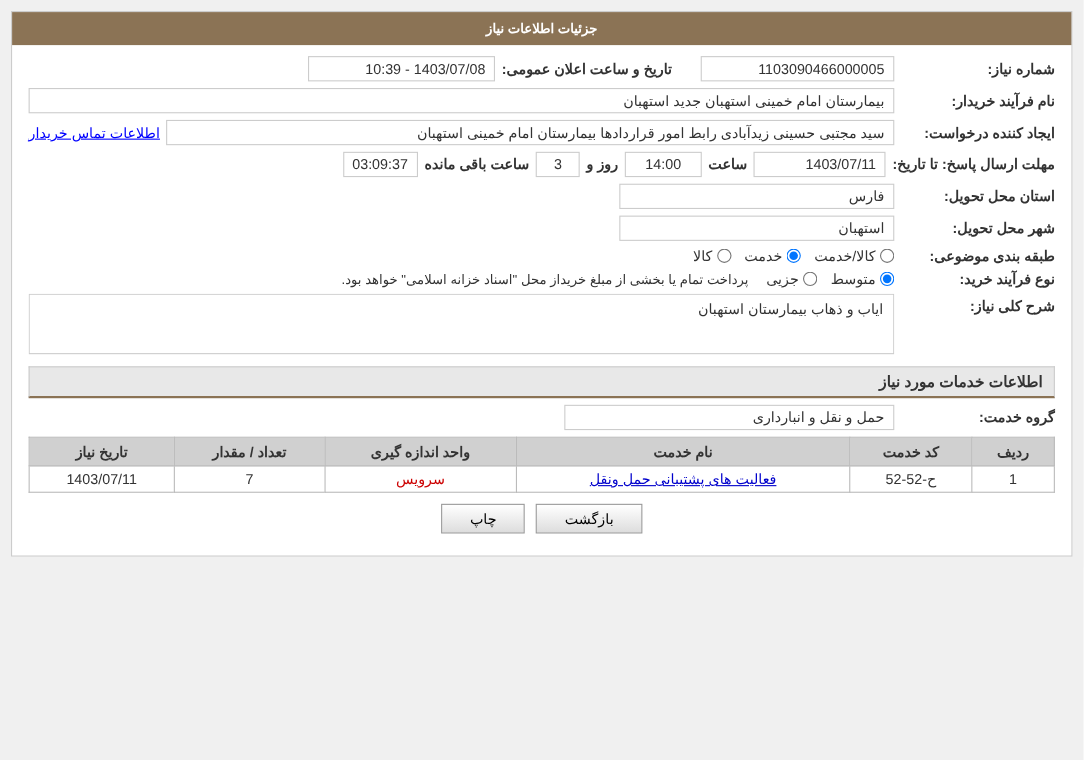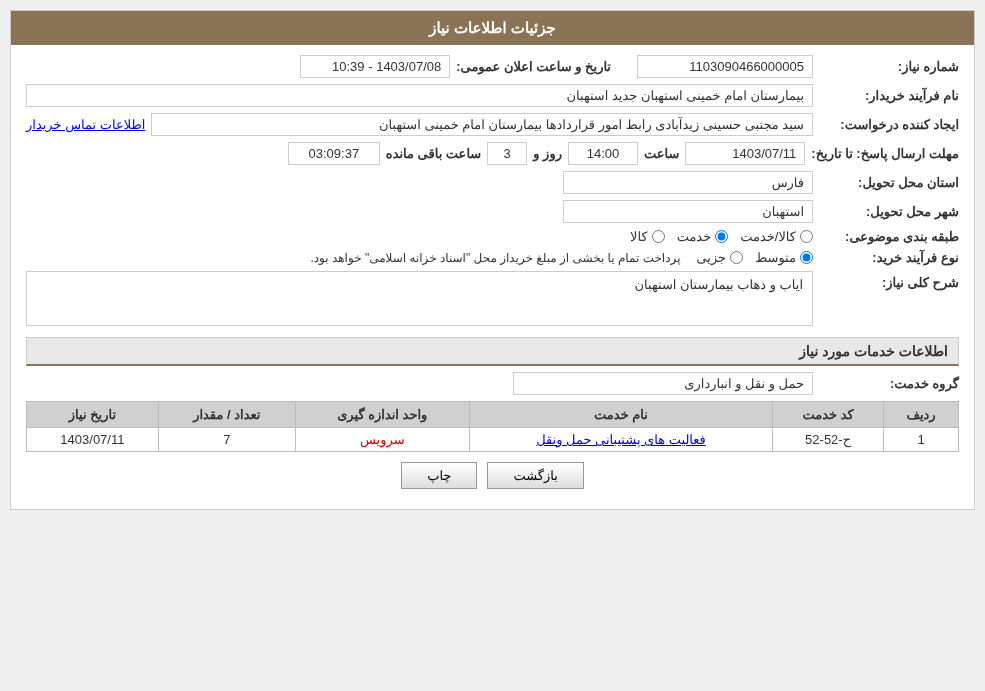--- a/index.html
+++ b/index.html
@@ -18,21 +18,21 @@
     }
     .main-container {
       background: #fff;
       border: 1px solid #ccc;
     }
     .header-bar {
       background: #8B7355;
       color: #fff;
       text-align: center;
       padding: 8px 10px;
-      font-size: 15px;
+      font-size: 12px;
       font-weight: bold;
     }
     .content-area {
       padding: 10px 15px;
     }
     .info-row {
       display: flex;
       align-items: center;
       margin-bottom: 6px;
       gap: 6px;
@@ -141,21 +141,21 @@
     <div class="header-bar">
       <span>جزئیات اطلاعات نیاز</span>
     </div>
 
     <div class="content-area">
 
       <div class="info-row">
         <span class="label-col">شماره نیاز:</span>
         <div class="value-box" style="width:176px;">1103090466000005</div>
         <span style="margin-right:20px; font-weight:bold;">تاریخ و ساعت اعلان عمومی:</span>
-        <div class="value-box" style="width:150px;">1403/07/08 - 10:39</div>
+        <div class="value-box" style="width:170px;">1403/07/08 - 10:39</div>
       </div>
 
       <div class="info-row">
         <span class="label-col">نام فرآیند خریدار:</span>
         <div class="value-box wide">بیمارستان امام خمینی استهبان جدید استهبان</div>
       </div>
 
       <div class="info-row">
         <span class="label-col">ایجاد کننده درخواست:</span>
         <div class="value-box" style="flex:1;">سید مجتبی حسینی زیدآبادی رابط امور قراردادها بیمارستان امام خمینی استهبان</div>
@@ -163,21 +163,21 @@
       </div>
 
       <div class="info-row">
         <span class="label-col">مهلت ارسال پاسخ: تا تاریخ:</span>
         <div class="value-box" style="width:120px;">1403/07/11</div>
         <span style="font-weight:bold;">ساعت</span>
         <div class="value-box" style="width:70px; text-align:center;">14:00</div>
         <span style="font-weight:bold;">روز و</span>
         <div class="value-box" style="width:40px; text-align:center;">3</div>
         <span style="font-weight:bold;">ساعت باقی مانده</span>
-        <div class="value-box" style="width:92px; text-align:center;">03:09:37</div>
+        <div class="value-box" style="width:68px; text-align:center;">03:09:37</div>
       </div>
 
       <div class="info-row">
         <span class="label-col">استان محل تحویل:</span>
         <div class="value-box" style="width:250px;">فارس</div>
       </div>
 
       <div class="info-row">
         <span class="label-col">شهر محل تحویل:</span>
         <div class="value-box" style="width:250px;">استهبان</div>

